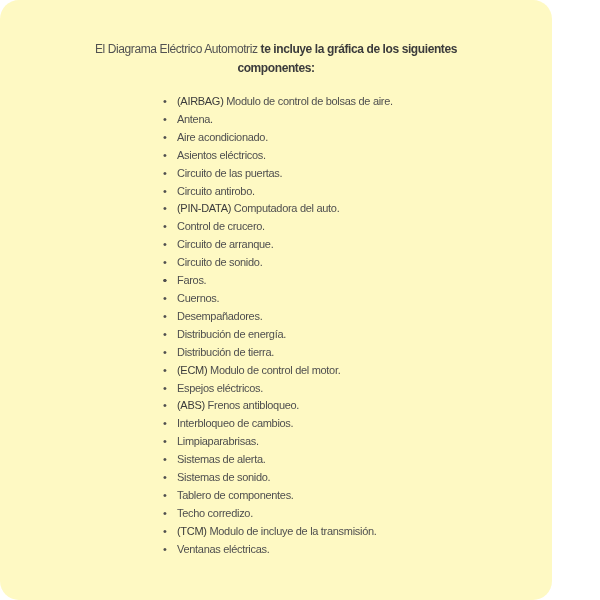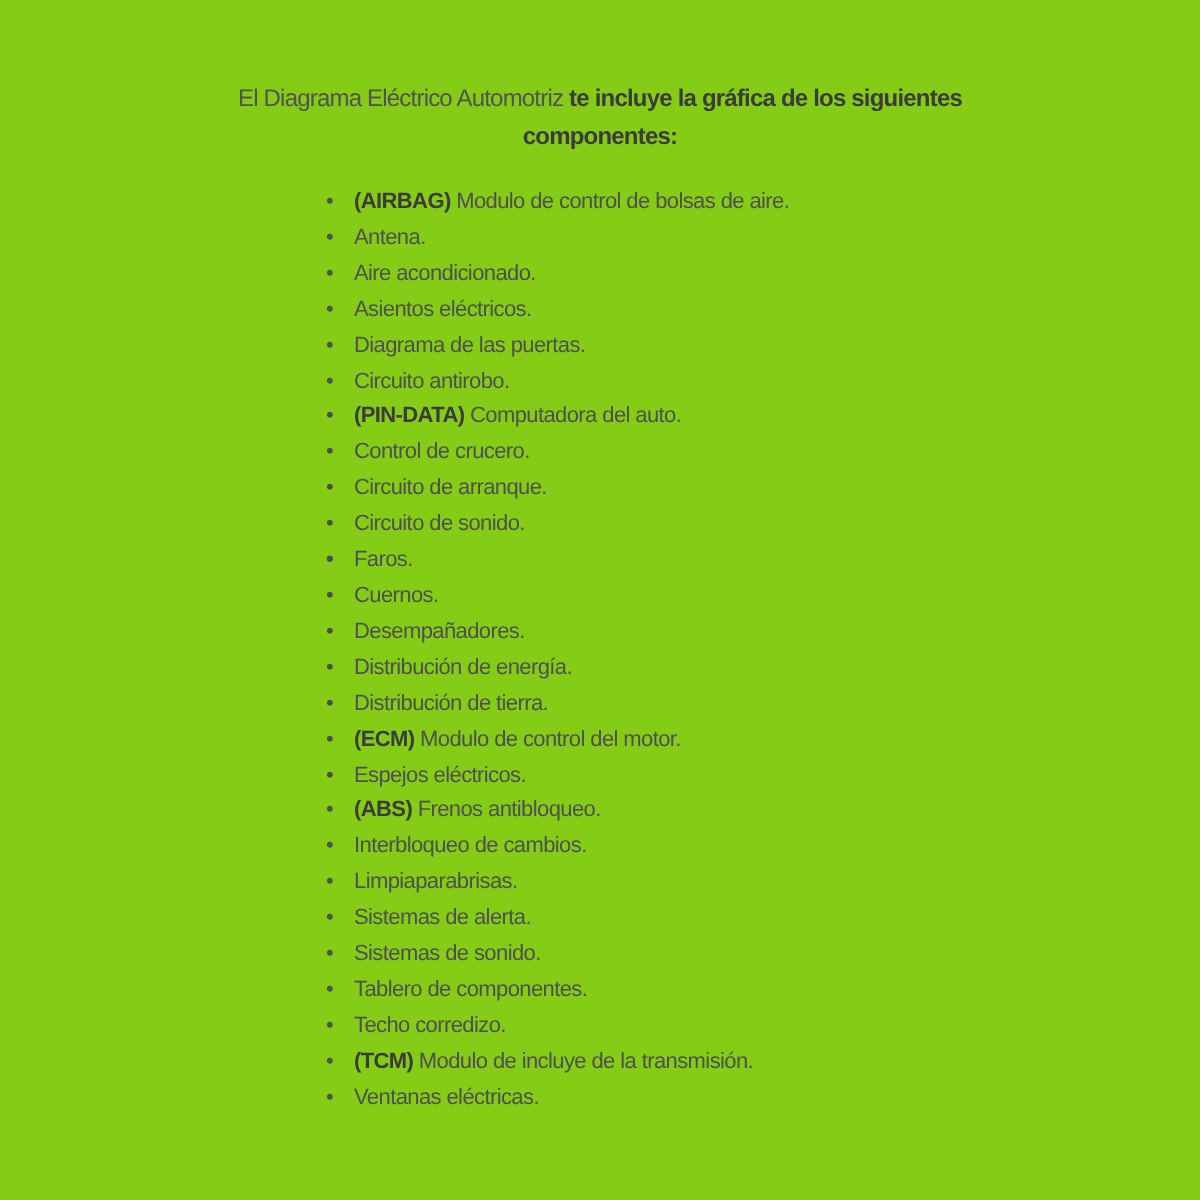--- a/index.html
+++ b/index.html
@@ -3,24 +3,25 @@
 <meta charset="utf-8">
 <style>
   html, body {
     margin: 0;
     padding: 0;
     background: #ffffff;
     font-family: "Liberation Sans", sans-serif;
   }
   .page {
     position: relative;
-    width: 600px;
+    width: 552px;
     height: 600px;
-    background: #84cc16;
+    background: #fef9c3;
     overflow: hidden;
+    border-radius: 19px;
   }
   .title {
     margin: 40px auto 0 auto;
     width: 430px;
     text-align: center;
     font-size: 12px;
     line-height: 19px;
     letter-spacing: -0.4px;
     color: #525252;
   }
@@ -42,38 +43,38 @@
     color: #4f4f4f;
     white-space: nowrap;
   }
   ul.components .bullet {
     position: absolute;
     left: 0;
     top: 0;
     color: #4f4f4f;
   }
   ul.components .kw {
-    font-weight: 700;
+    font-weight: 400;
     color: #3b3b3b;
   }
 </style>
 </head>
 <body>
 
 <div class="page">
   <p class="title">
     <span class="t-normal">El Diagrama Eléctrico Automotriz</span>
     <span class="t-bold">te incluye la gráfica de los siguientes componentes:</span>
   </p>
   <ul class="components">
       <li><span class="bullet">•</span><span class="kw">(AIRBAG) </span><span class="txt">Modulo de control de bolsas de aire.</span></li>
       <li><span class="bullet">•</span><span class="txt">Antena.</span></li>
       <li><span class="bullet">•</span><span class="txt">Aire acondicionado.</span></li>
       <li><span class="bullet">•</span><span class="txt">Asientos eléctricos.</span></li>
-      <li><span class="bullet">•</span><span class="txt">Diagrama de las puertas.</span></li>
+      <li><span class="bullet">•</span><span class="txt">Circuito de las puertas.</span></li>
       <li><span class="bullet">•</span><span class="txt">Circuito antirobo.</span></li>
       <li><span class="bullet">•</span><span class="kw">(PIN-DATA) </span><span class="txt">Computadora del auto.</span></li>
       <li><span class="bullet">•</span><span class="txt">Control de crucero.</span></li>
       <li><span class="bullet">•</span><span class="txt">Circuito de arranque.</span></li>
       <li><span class="bullet">•</span><span class="txt">Circuito de sonido.</span></li>
       <li><span class="bullet">•</span></li>
       <li><span class="bullet">•</span></li>
       <li><span class="bullet">•</span><span class="txt">Faros.</span></li>
       <li><span class="bullet">•</span><span class="txt">Cuernos.</span></li>
       <li><span class="bullet">•</span><span class="txt">Desempañadores.</span></li>

